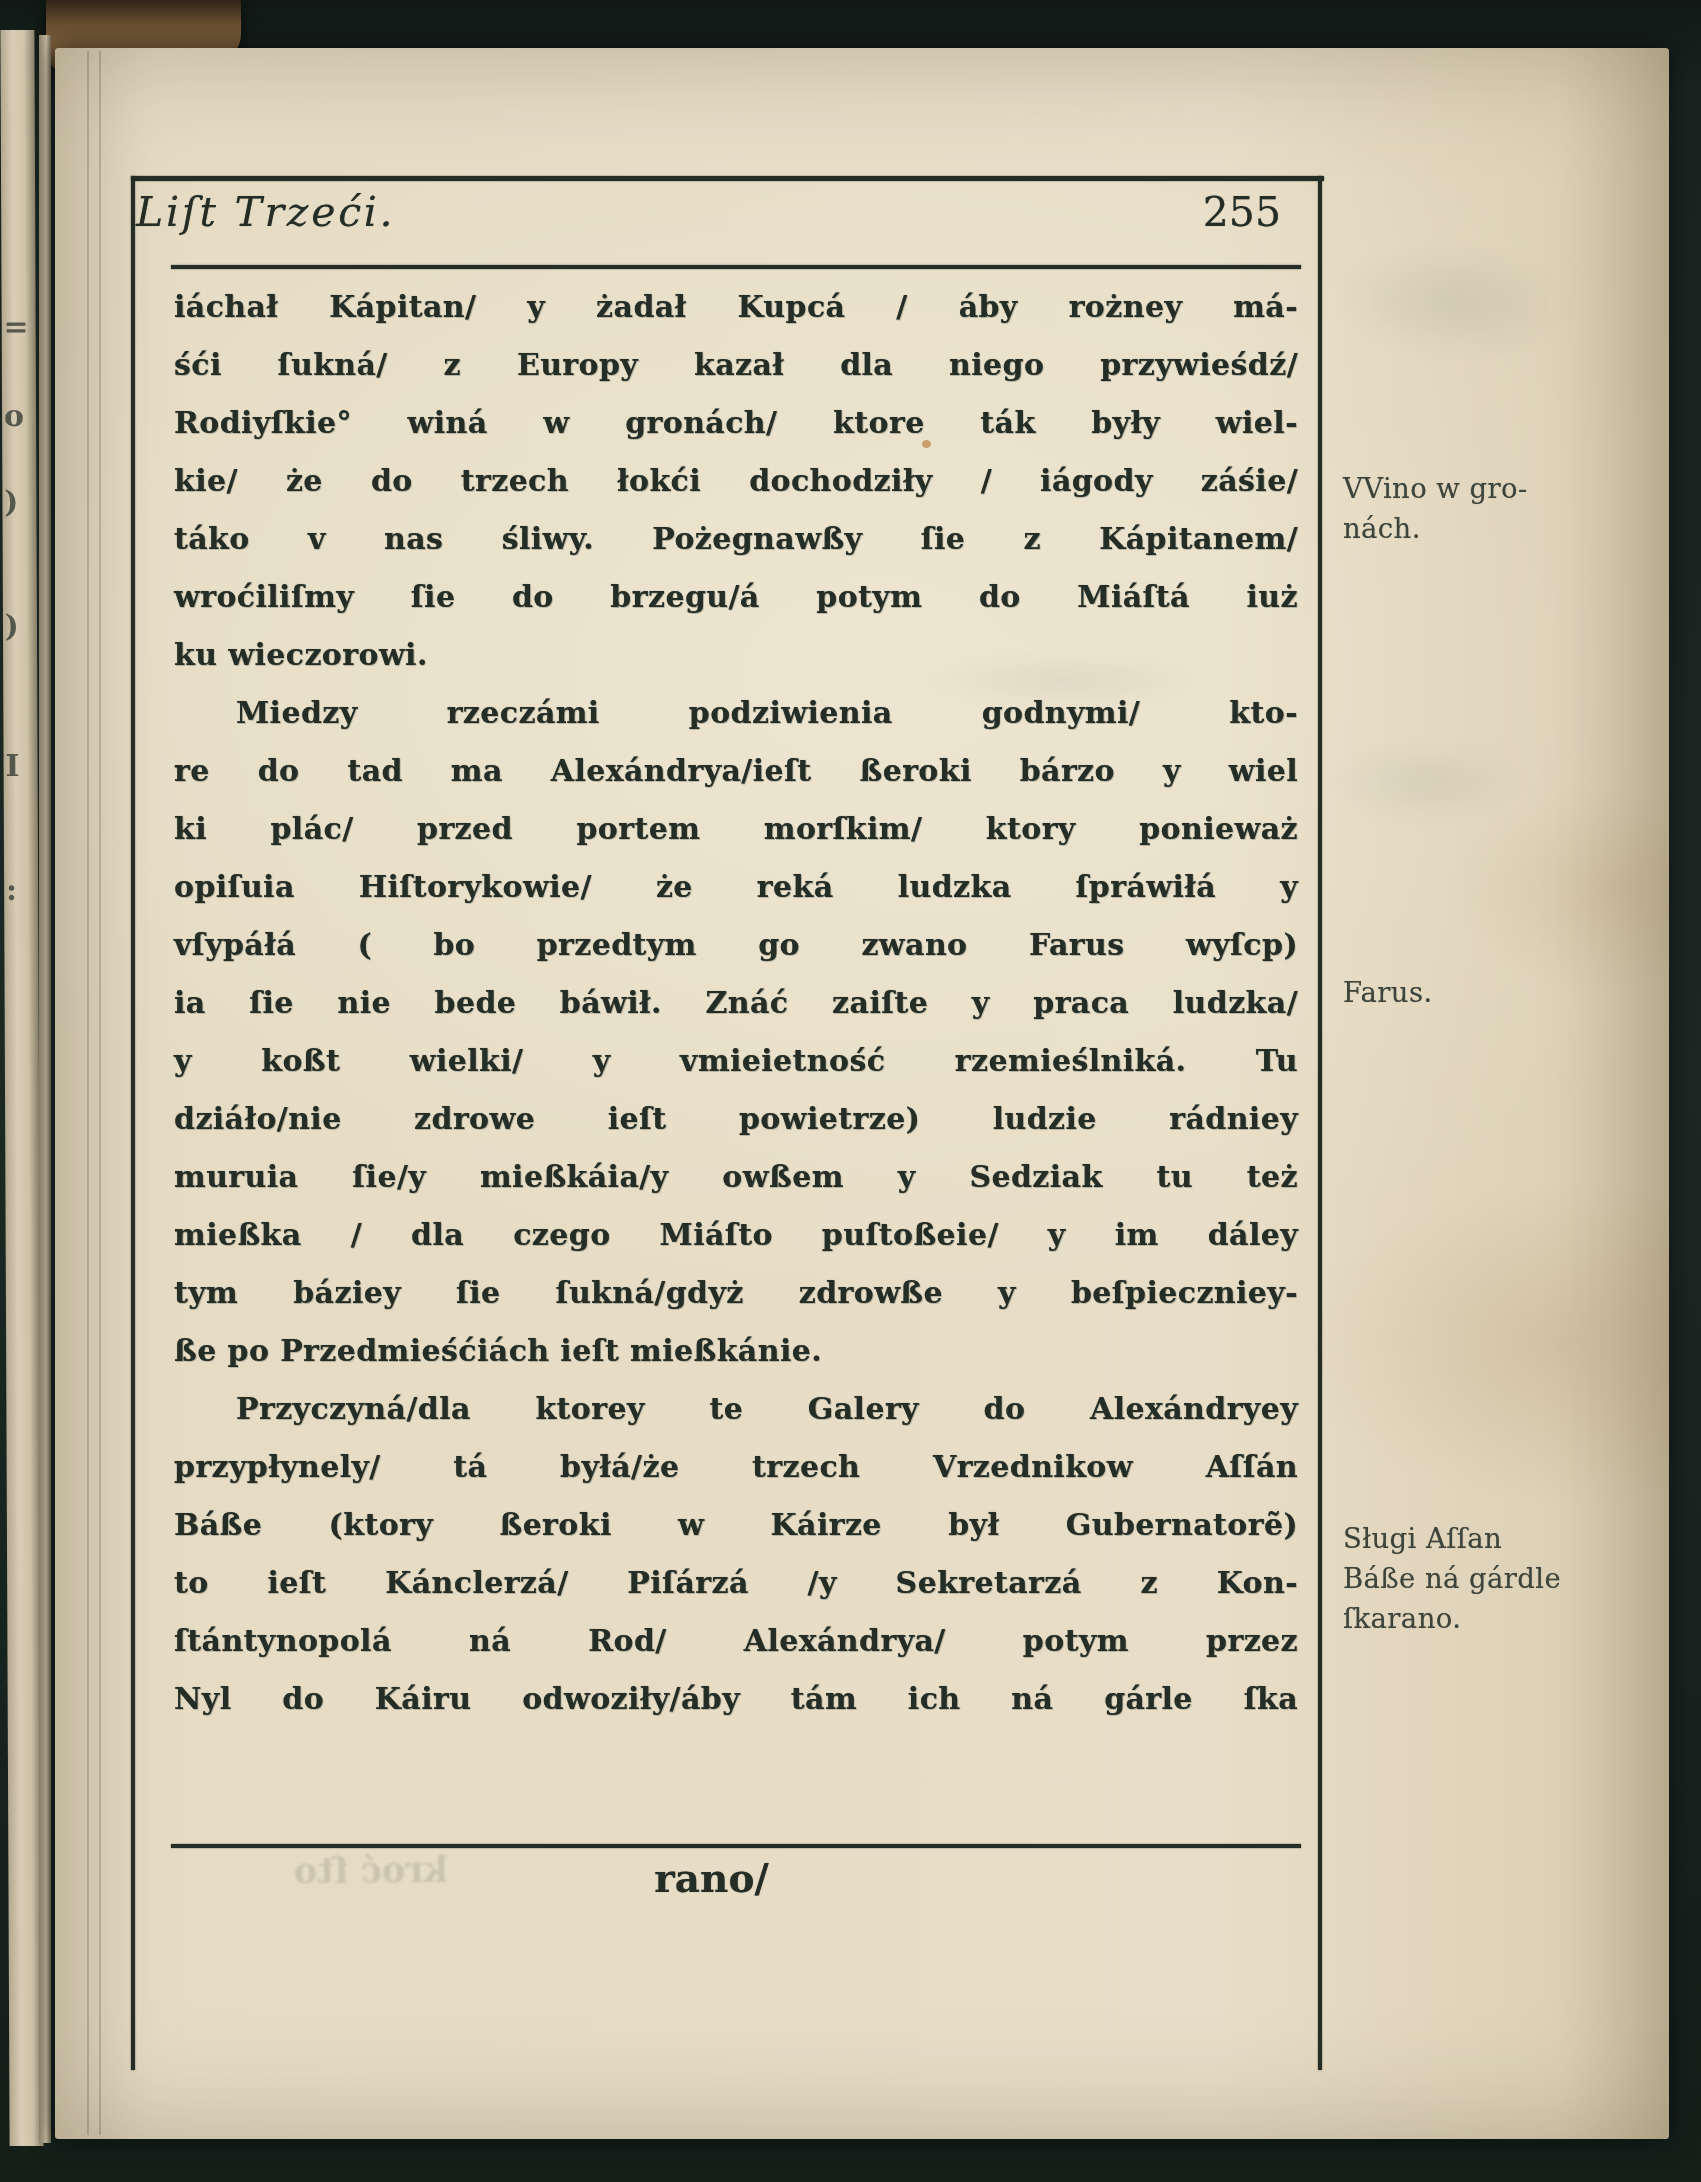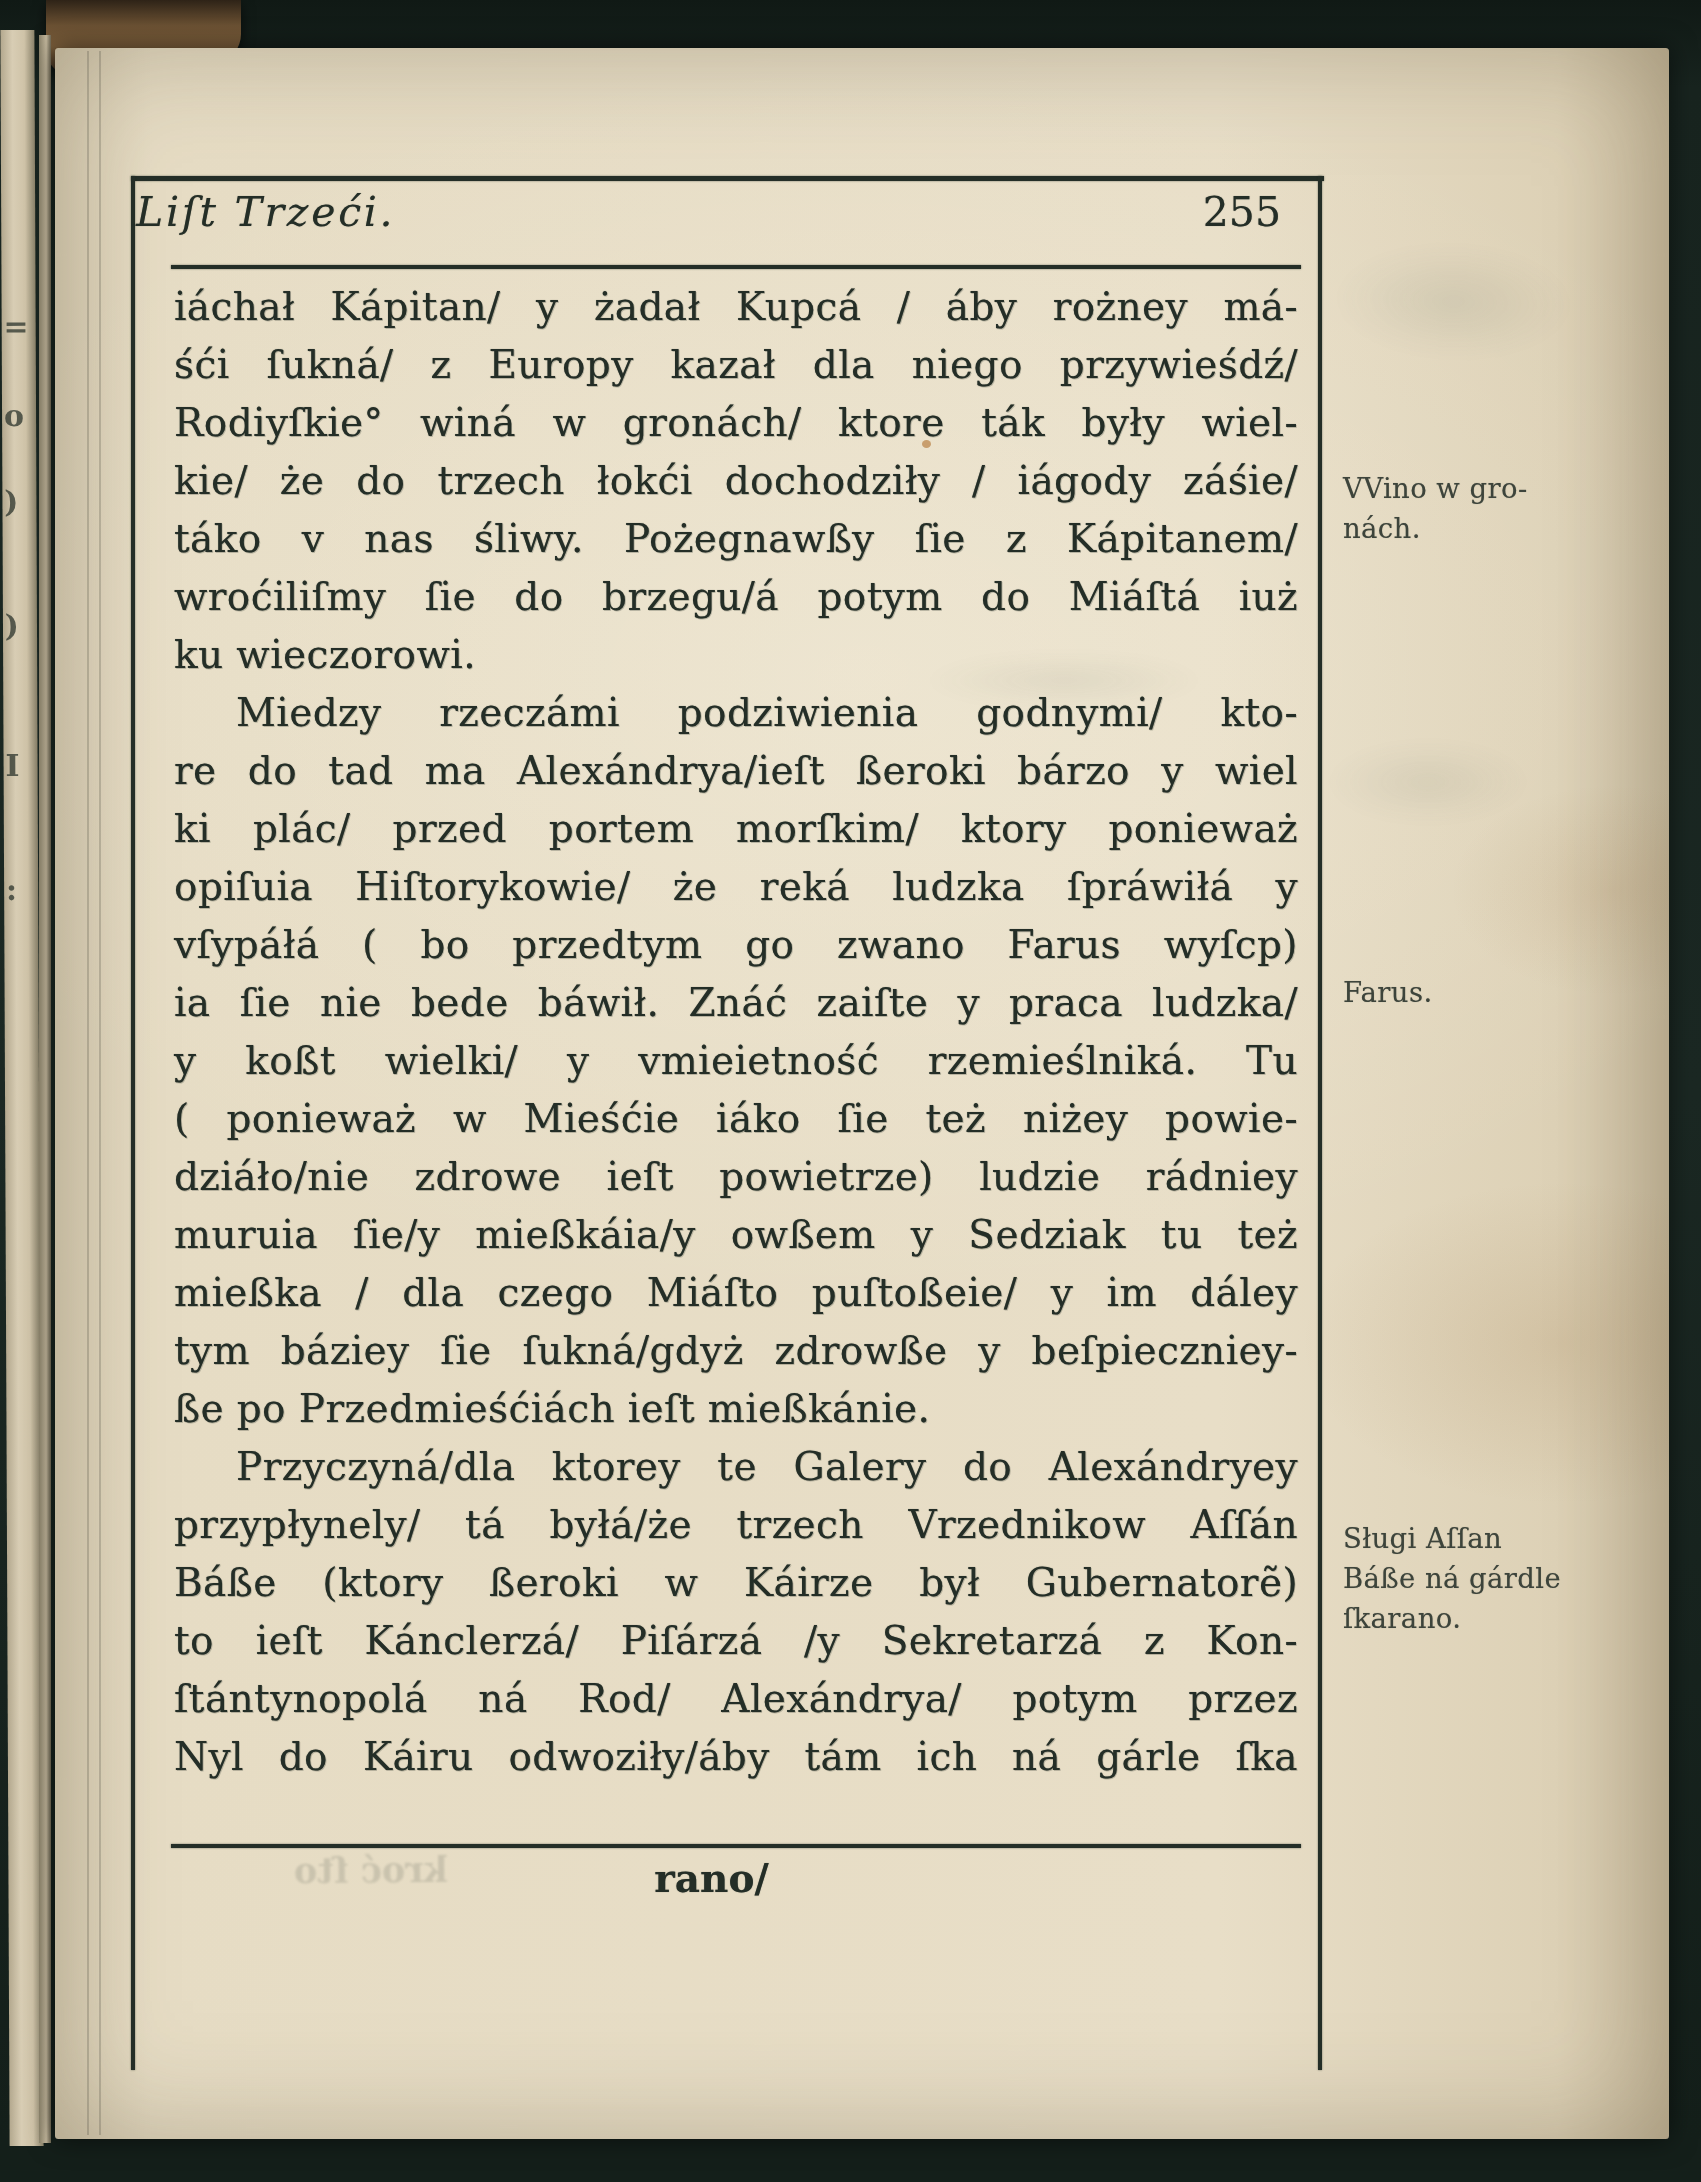--- a/index.html
+++ b/index.html
@@ -52,21 +52,21 @@
   .rule-bottom{left:171px;top:1844px;width:1130px;height:4.4px;}
   
   .header{position:absolute;left:136px;top:188px;width:1179px;height:74px;}
   .header-title{position:absolute;left:0;right:0;text-align:left;
     font-style:italic;font-size:41px;letter-spacing:2.7px;color:var(--ink);
     text-shadow:0 0 0.9px rgba(20,30,24,.5);}
   .page-number{position:absolute;right:34px;top:0;font-size:41px;color:var(--ink);
     text-shadow:0 0 0.9px rgba(20,30,24,.5);}
   
   .text-block{position:absolute;left:174px;top:278px;width:1124px;color:var(--ink);}
-  .line{font-size:39px;font-weight:400;line-height:58px;height:58px;white-space:nowrap;
+  .line{font-size:30px;font-weight:700;line-height:58px;height:58px;white-space:nowrap;
     text-align:justify;text-align-last:justify;letter-spacing:0.4px;
     text-shadow:0 0 0.9px rgba(25,35,28,.55),0.9px 0.9px 0 rgba(45,56,46,.22);}
   .line.indent{text-indent:62px;}
   .line.para-end{text-align-last:left;}
   .catchword{position:absolute;left:171px;top:1855px;width:1130px;text-align:center;
     padding-right:49px;box-sizing:border-box;font-size:39px;font-weight:700;color:var(--ink);
     text-shadow:0 0 0.9px rgba(25,35,28,.55);}
   
   .margin-notes{position:absolute;left:1334px;top:0;width:301px;height:2183px;}
   .margin-note{position:absolute;left:8.9px;width:284px;font-size:27.5px;
@@ -123,21 +123,20 @@
       <div class="line">táko v nas śliwy. Pożegnawßy ſie z Kápitanem/</div>
       <div class="line">wroćiliſmy ſie do brzegu/á potym do Miáſtá iuż</div>
       <div class="line para-end">ku wieczorowi.</div>
       <div class="line indent">Miedzy rzeczámi podziwienia godnymi/ kto-</div>
       <div class="line">re do tad ma Alexándrya/ieſt ßeroki bárzo y wiel</div>
       <div class="line">ki plác/ przed portem morſkim/ ktory ponieważ</div>
       <div class="line">opiſuia Hiſtorykowie/ że reká ludzka ſpráwiłá y</div>
       <div class="line">vſypáłá ( bo przedtym go zwano Farus wyſcp)</div>
       <div class="line">ia ſie nie bede báwił. Znáć zaiſte y praca ludzka/</div>
       <div class="line">y koßt wielki/ y vmieietność rzemieślniká. Tu</div>
-      <div class="line">( ponieważ w Mieśćie iáko ſie też niżey powie-</div>
       <div class="line">dziáło/nie zdrowe ieſt powietrze) ludzie rádniey</div>
       <div class="line">muruia ſie/y mießkáia/y owßem y Sedziak tu też</div>
       <div class="line">mießka / dla czego Miáſto puſtoßeie/ y im dáley</div>
       <div class="line">tym báziey ſie ſukná/gdyż zdrowße y beſpieczniey-</div>
       <div class="line para-end">ße po Przedmieśćiách ieſt mießkánie.</div>
       <div class="line indent">Przyczyná/dla ktorey te Galery do Alexándryey</div>
       <div class="line">przypłynely/ tá byłá/że trzech Vrzednikow Aſſán</div>
       <div class="line">Báße (ktory ßeroki w Káirze był Gubernatorẽ)</div>
       <div class="line">to ieſt Kánclerzá/ Piſárzá /y Sekretarzá z Kon-</div>
       <div class="line">ſtántynopolá ná Rod/ Alexándrya/ potym przez</div>

